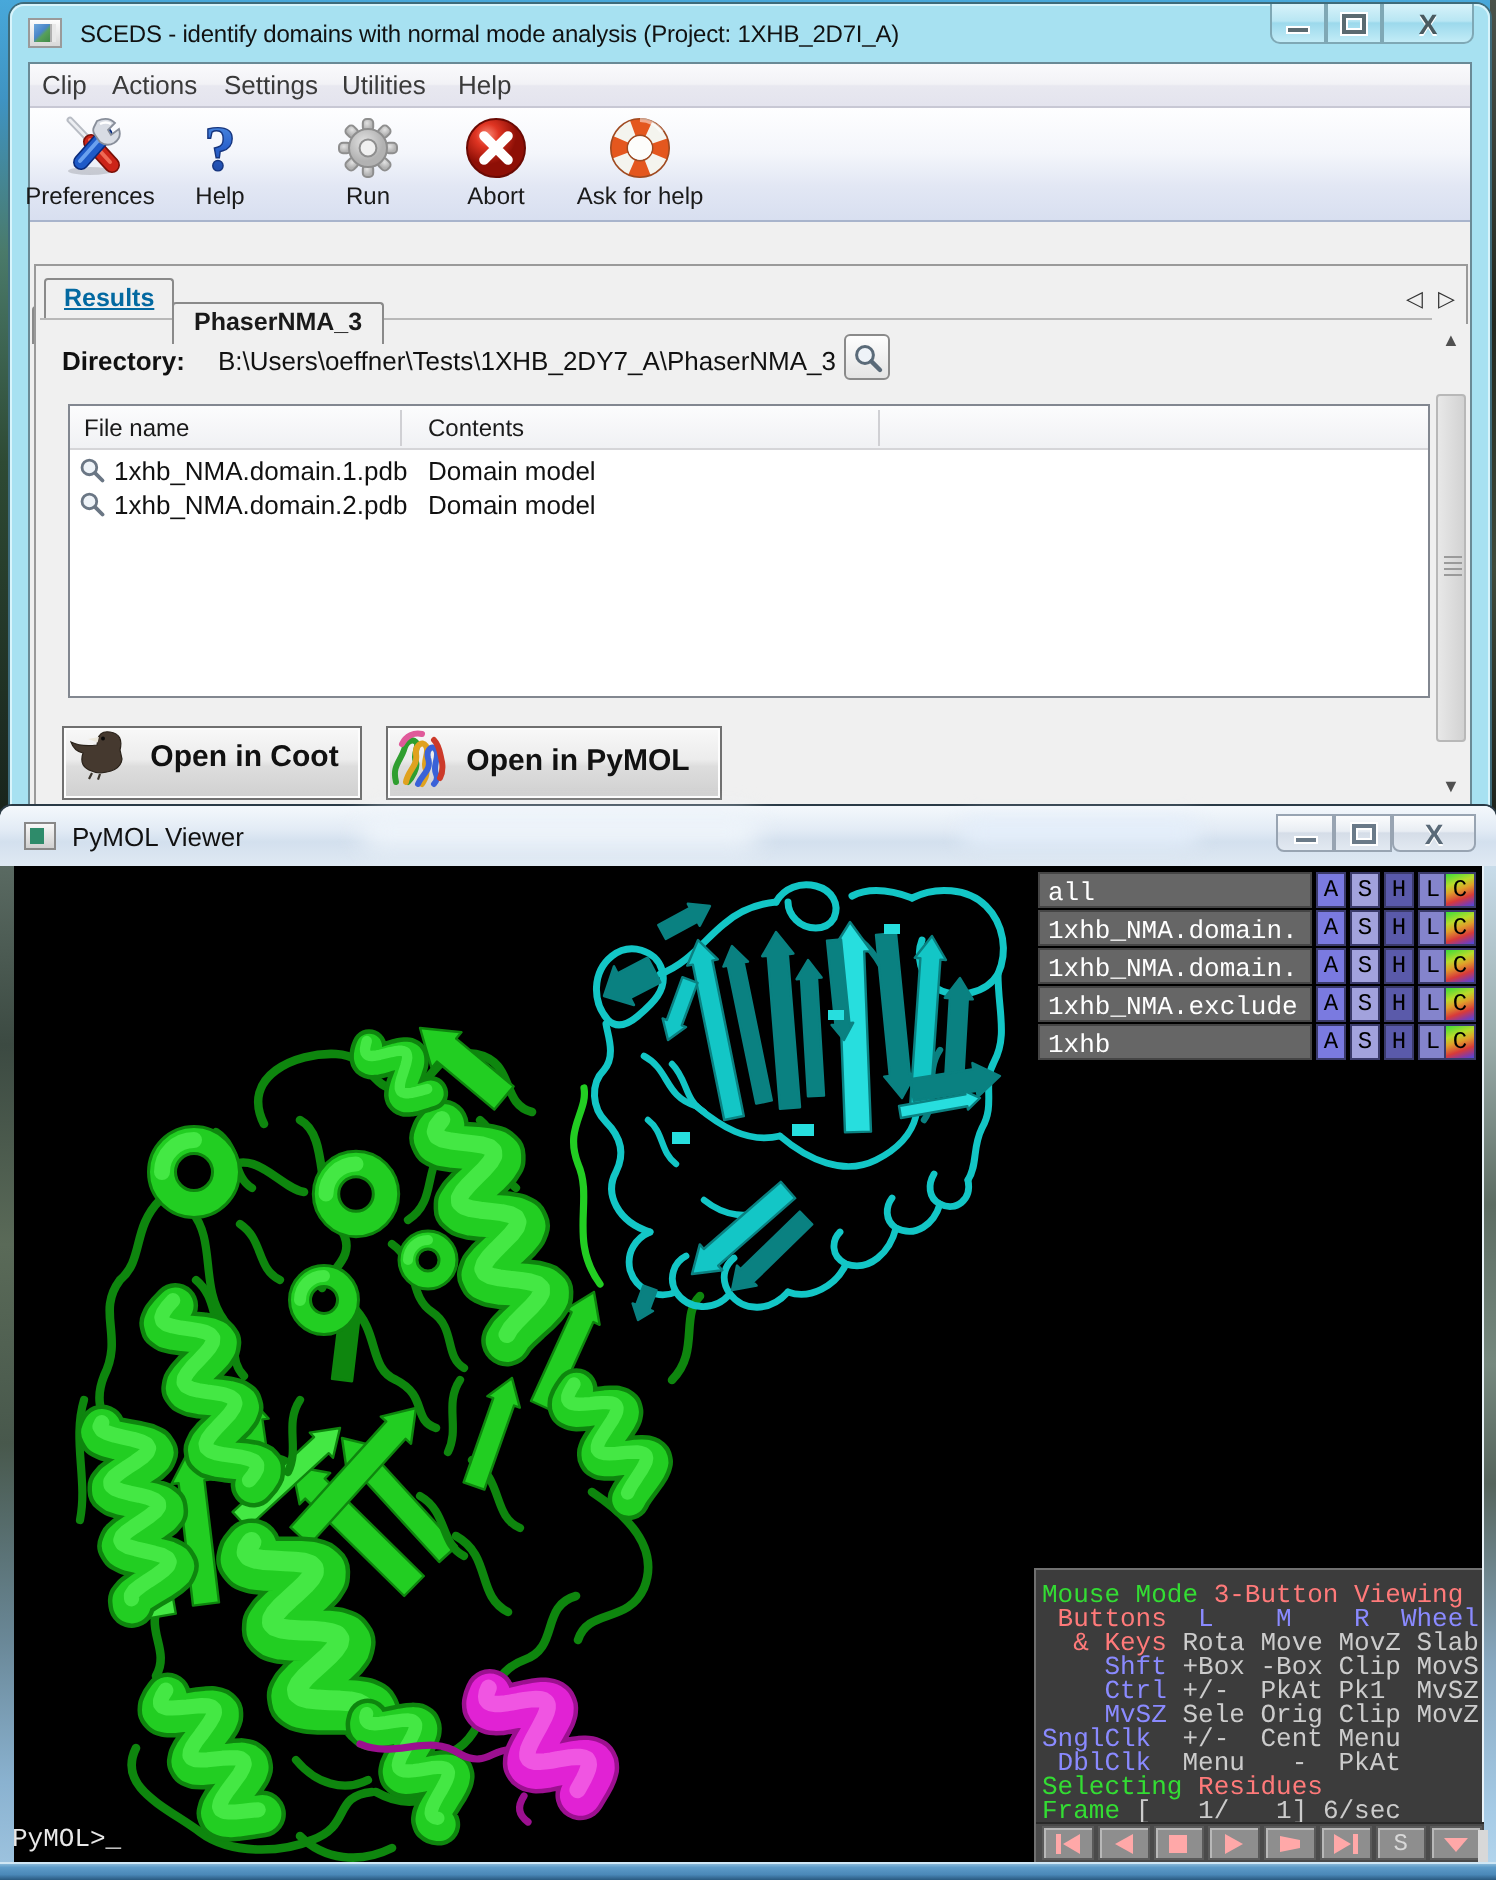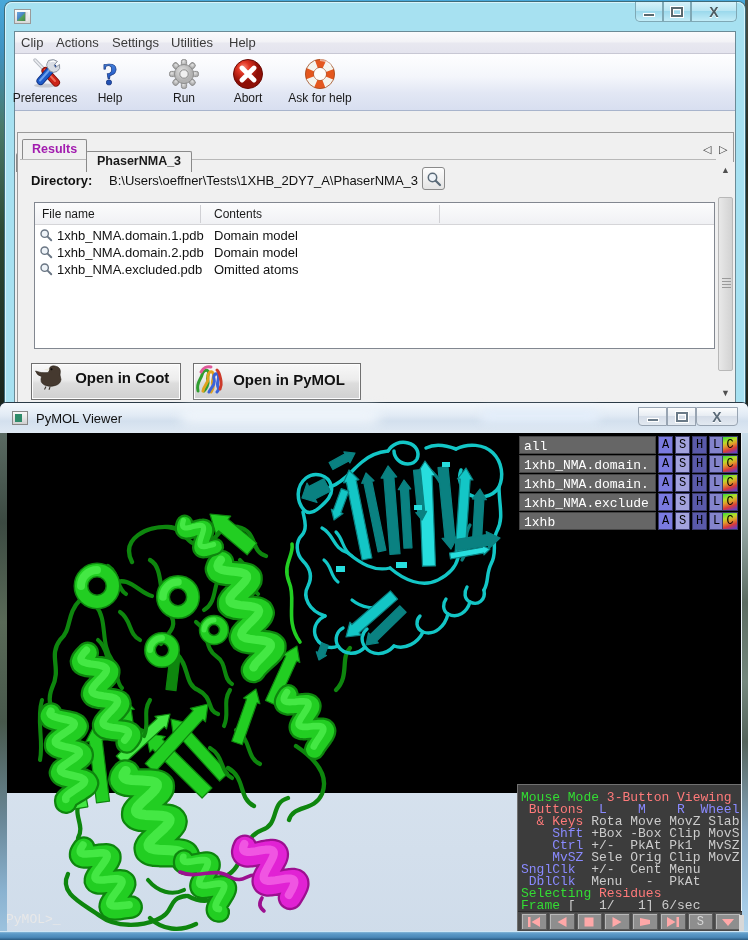--- a/index.html
+++ b/index.html
@@ -30,21 +30,21 @@
 #toolbar { position:absolute; left:0; top:22px; width:100%; height:57px; background:linear-gradient(180deg,#fefeff 0%,#f4f6fb 40%,#e2e7f4 70%,#d8dff0 100%); border-bottom:1px solid #a8b4cc; }
 .tool { position:absolute; top:4px; text-align:center; font-size:12px; color:#1a1a1a; }
 .tool .ticn { height:32px; display:flex; align-items:center; justify-content:center; }
 .tool .tlbl { margin-top:1px; }
 
 #tabrow1 { position:absolute; left:0; top:79px; width:100%; height:21px; background:#f0f0f0;margin-top:40px; }
 .tab { position:absolute; bottom:0; height:19px; background:linear-gradient(180deg,#f4f4f4,#dfdfdf); border:1px solid #8a8a8a; border-bottom:none; border-radius:2px 2px 0 0; font-size:12.5px; color:#1a1a1a; padding:2px 10px 0; }
 .tab.sel { background:#f0f0f0; height:21px; font-weight:bold; z-index:2; }
 #pane1 { position:absolute; left:2px; top:100px; width:717px; height:289px; border:1px solid #9a9a9a; background:#f0f0f0; }
 #tabrow2 { position:absolute; left:0px; top:5px; width:100%; height:21px; }
-.tab2 { position:absolute; bottom:0; height:20px; background:#f0f0f0; border:1px solid #8a8a8a; border-bottom:none; border-radius:2px 2px 0 0; font-size:12.5px; font-weight:bold; color:#a21caf; padding:2px 9px 0; }
+.tab2 { position:absolute; bottom:0; height:20px; background:#f0f0f0; border:1px solid #8a8a8a; border-bottom:none; border-radius:2px 2px 0 0; font-size:12.5px; font-weight:bold; color:#0369a1; padding:2px 9px 0;text-decoration:underline; }
 #pane2 { position:absolute; left:2px; top:26px; width:696px; height:263px; border-top:1px solid #b8b8b8; background:#f0f0f0; }
 .navarr { position:absolute; font-size:11px; color:#333; }
 #dirlabel { position:absolute; left:11px; top:13px; font-size:13px; font-weight:bold; color:#111; }
 #dirvalue { position:absolute; left:89px; top:13px; font-size:13px; color:#111; }
 #magbtn { position:absolute; left:402px; top:7px; width:23px; height:23px; border:1px solid #8a8a8a; border-radius:3px; background:linear-gradient(180deg,#fdfdfd,#e4e4e4); }
 #ftable { position:absolute; left:14px; top:42px; width:681px; height:147px; background:#fff; border:1px solid #828790; }
 #fhead { position:absolute; left:0; top:0; width:100%; height:22px; background:linear-gradient(180deg,#fcfcfd,#f0f1f4); border-bottom:1px solid #d5d5d8; font-size:12px; color:#1a1a1a; }
 #fhead .c1 { position:absolute; left:7px; top:4px; }
 #fhead .c2 { position:absolute; left:179px; top:4px; }
 .hsep { position:absolute; top:2px; width:1px; height:18px; background:#d0d0d4; }
@@ -67,21 +67,21 @@
   background:linear-gradient(180deg,#f4f8fc 0%,#e2ebf5 40%,#d3e0ee 60%,#dfe9f3 100%); border-radius:6px 6px 0 0; }
 #ptitle .blur1 { position:absolute; left:180px; top:4px; width:200px; height:18px; background:#eef4fa; border-radius:9px; filter:blur(6px); }
 #ptitle .blur2 { position:absolute; left:480px; top:6px; width:120px; height:14px; background:#e4eefa; border-radius:7px; filter:blur(5px); }
 #picon { position:absolute; left:12px; top:8px; width:16px; height:14px; background:linear-gradient(180deg,#f8f8f8,#d0d0d0); border:1px solid #888; }
 #picon .dot { position:absolute; left:2px; top:2px; width:7px; height:8px; background:#2e8b6a; }
 #ptext { position:absolute; left:36px; top:8px; font-size:13px; color:#111; }
 .pcapbtns { position:absolute; right:10px; top:4px; height:19px; display:flex; }
 .pcapbtn { width:29px; height:19px; background:linear-gradient(180deg,#fbfcfd 0%,#e8edf3 45%,#d5dde8 50%,#e2e9f1 100%); border:1px solid #98a4b2; display:flex; align-items:center; justify-content:center; }
 .pcapbtn.pclose { width:42px; border-radius:0 0 4px 4px; }
 .pcapbtn.pmin { border-radius:0 0 0 4px; }
-#viewport { position:absolute; left:7px; top:30px; width:734px; height:360px; background:#000; }
+#viewport { position:absolute; left:7px; top:30px; width:734px; height:498px; background:#000; }
 #lborder { position:absolute; left:0; top:30px; width:7px; height:498px;
   background:linear-gradient(180deg,#5a6a62 0%,#3c4a42 18%,#5a6a58 38%,#48584c 58%,#6a8898 78%,#8ab2d0 92%,#9cc2de 100%); }
 #rborder { position:absolute; left:741px; top:30px; width:7px; height:498px;
   background:linear-gradient(180deg,#c8dcea 0%,#98aaa8 18%,#5c6c62 34%,#75887e 50%,#55645c 62%,#88a8c0 80%,#a6cbe6 95%,#b2d4ec 100%); box-shadow:inset 1px 0 0 #e8f2f8; }
 #bborder { position:absolute; left:0; top:528px; width:748px; height:9px;
   background:linear-gradient(180deg,#9fc8e2 0%,#5d9bc8 30%,#4a88b8 70%,#2a5a80 100%); box-shadow:inset 0 1px 0 #cfe6f4; }
 #vpsvg { position:absolute; left:0; top:0; }
 
 #objpanel { position:absolute; left:512px; top:3px; width:226px; }
 .orow { position:relative; height:18px; margin-bottom:1px; }
@@ -105,20 +105,21 @@
 <div id="stage">
   <div class="desk"></div>
   <div class="deskR"></div>
 
   <div id="sceds">
     <div id="titlebar">
       <div id="appicon">
           <div class="inner"></div>
           <div class="bar"></div>
         </div>
+      <div id="title">SCEDS - identify domains with normal mode analysis (Project: 1XHB_2D7I_A)</div>
       <div class="capbtns">
         <div class="capbtn min">
             <div class="glyph-min"></div>
           </div>
         <div class="capbtn max">
             <div class="glyph-max"></div>
           </div>
         <div class="capbtn close">
             <div class="glyph-x">X</div>
           </div>
@@ -269,28 +270,20 @@
                 <span class="fn">1xhb_NMA.domain.1.pdb</span>
                 <span class="ct">Domain model</span>
               </div>
             <div class="frow" style="top:41px">
                 <span style="position:absolute;left:4px;top:1px"><svg width="14" height="14" viewBox="0 0 16 16">
 <circle cx="6.5" cy="6.5" r="4.2" fill="#eef3f8" stroke="#6a7684" stroke-width="1.6"></circle>
 <line x1="9.8" y1="9.8" x2="14" y2="14" stroke="#6a7684" stroke-width="2.2" stroke-linecap="round"></line>
 </svg></span>
                 <span class="fn">1xhb_NMA.domain.2.pdb</span>
                 <span class="ct">Domain model</span>
-              </div>
-            <div class="frow" style="top:58px">
-                <span style="position:absolute;left:4px;top:1px"><svg width="14" height="14" viewBox="0 0 16 16">
-<circle cx="6.5" cy="6.5" r="4.2" fill="#eef3f8" stroke="#6a7684" stroke-width="1.6"></circle>
-<line x1="9.8" y1="9.8" x2="14" y2="14" stroke="#6a7684" stroke-width="2.2" stroke-linecap="round"></line>
-</svg></span>
-                <span class="fn">1xhb_NMA.excluded.pdb</span>
-                <span class="ct">Omitted atoms</span>
               </div>
           </div>
           <div class="bigbtn" style="left:173px;width:168px"><svg width="30" height="30" viewBox="0 0 30 30" style="vertical-align:-9px;margin-right:5px">
 <g fill="none" stroke-width="3" stroke-linecap="round">
 <path d="M4 27 C2 19 6 17 8 11 C9 7 12 5 14 7 C16 9 12 13 14 17 C15 20 12 25 10 27" stroke="#2f9e2f"></path>
 <path d="M9 27 C10 21 15 19 14 13 C13.5 9 17 6 19 9 C21 12 17 17 19 21 C20 24 18 26 17 28" stroke="#e0a21f"></path>
 <path d="M15 28 C17 23 22 21 20 15 C19 11 22 8 24 11 C26 14 22 19 24 23 C25 25 24 27 23 28" stroke="#3a62d8"></path>
 <path d="M23 6 C26 9 26 13 27 17 C27.5 20 27 23 26 25" stroke="#cc3a2a"></path>
 <path d="M7 8 C9 4 13 2 17 3" stroke="#e05a9a"></path>
 </g>

